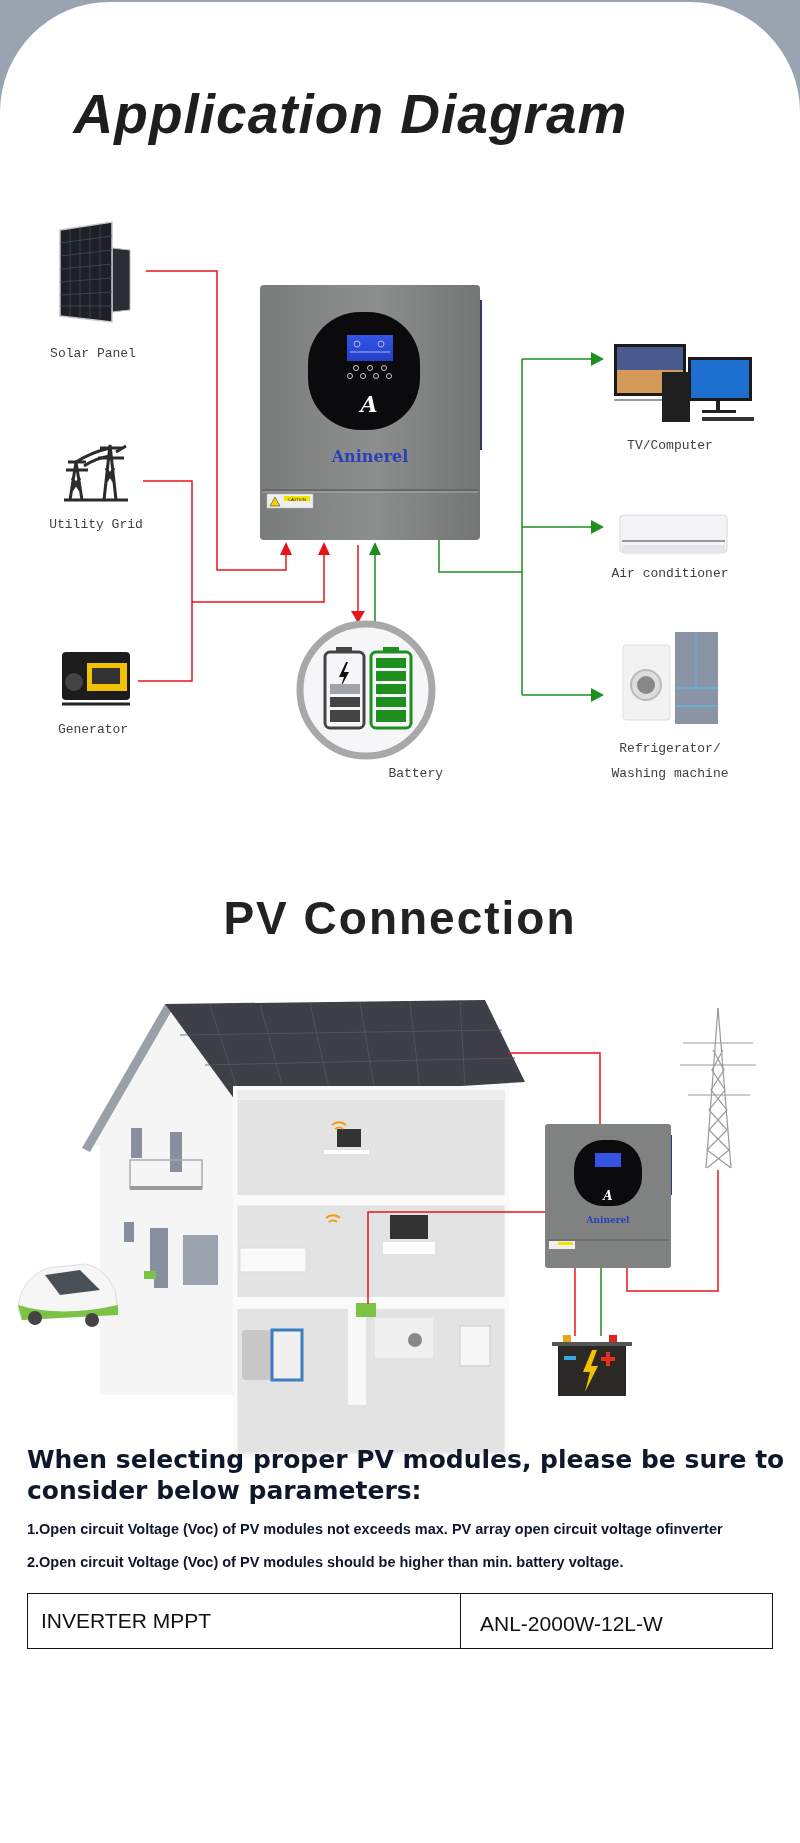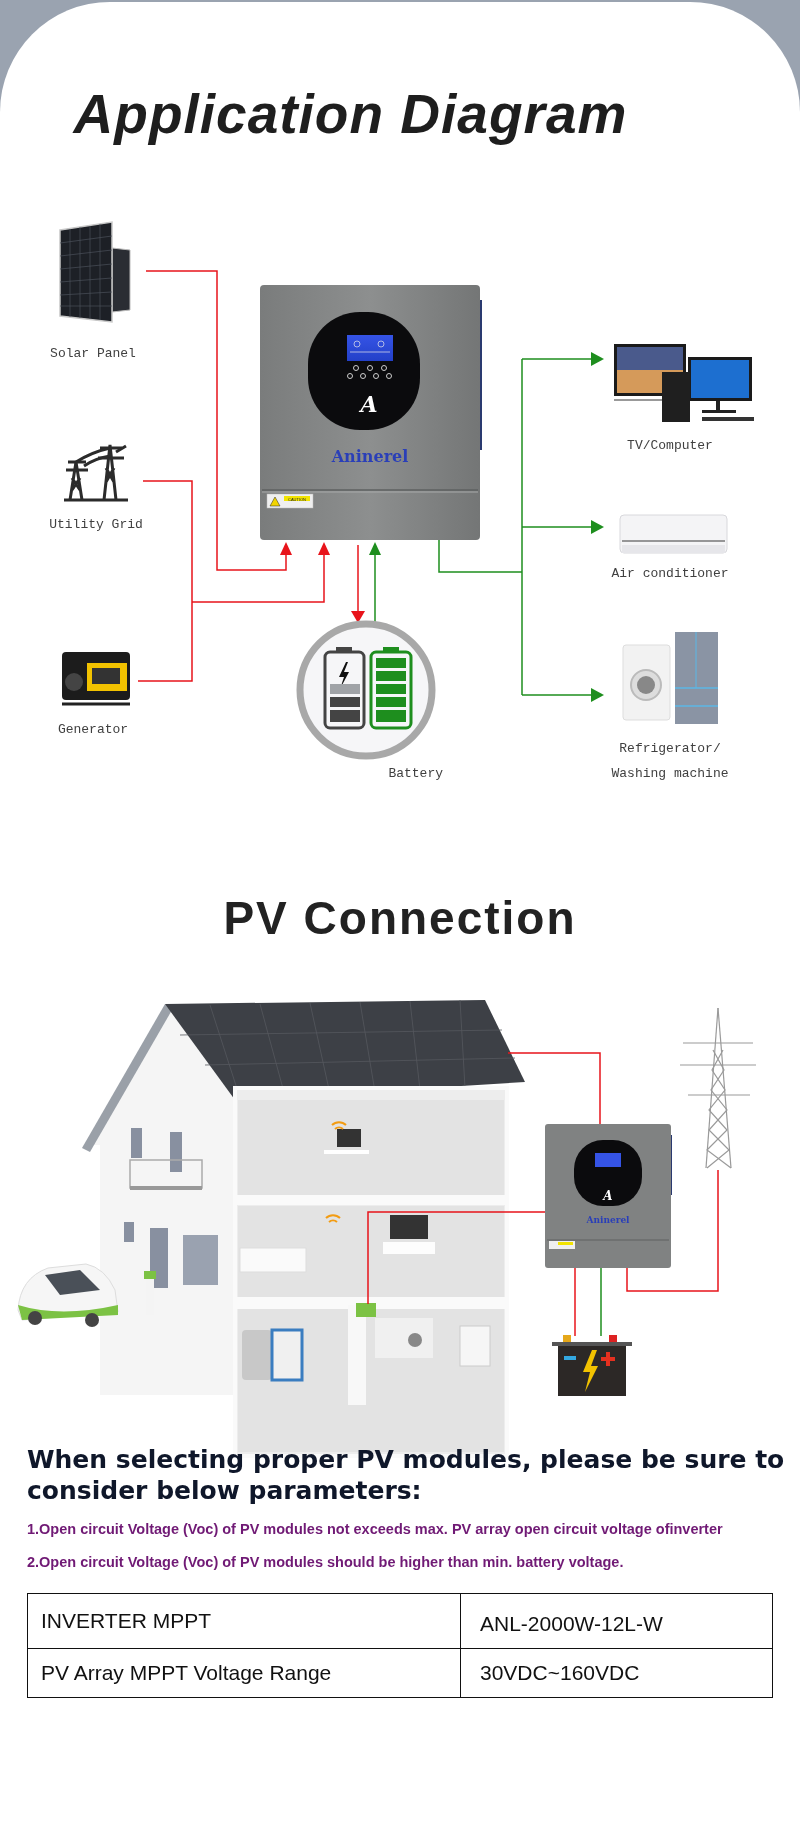--- a/index.html
+++ b/index.html
@@ -3,21 +3,21 @@
 <meta charset="utf-8">
 <style>
   html,body{margin:0;padding:0;}
   body{width:800px;height:1843px;position:relative;overflow:hidden;background:#9aa3b0;font-family:"Liberation Sans",sans-serif;}
   .card{position:absolute;left:0;top:2px;width:800px;height:1841px;background:#fff;border-radius:110px 110px 0 0;}
   .title1{position:absolute;left:0;width:701px;top:82px;text-align:center;font-family:"Liberation Sans",sans-serif;font-weight:bold;font-style:italic;font-size:55px;color:#1e1e1e;letter-spacing:1px;transform:scaleX(1.0);}
   .title2{position:absolute;left:0;width:800px;top:852px;text-align:center;font-family:"Liberation Sans",sans-serif;font-weight:bold;font-size:46px;color:#222;letter-spacing:2px;margin-top:39px;}
   .lbl{position:absolute;font-family:Liberation Mono, monospace;font-size:13px;color:#404040;text-align:center;width:160px;}
   svg{position:absolute;left:0;top:0;}
   .heading{position:absolute;left:27px;top:1444px;width:760px;font-family:"DejaVu Sans",sans-serif;font-weight:bold;font-size:25px;line-height:31px;color:#0f172a;}
-  .note{position:absolute;left:27px;font-family:"Liberation Sans",sans-serif;font-weight:bold;font-size:14.5px;color:#701a75;white-space:nowrap;}
+  .note{position:absolute;left:27px;font-family:"Liberation Sans",sans-serif;font-weight:bold;font-size:14.5px;color:#0f172a;white-space:nowrap;}
   table.spec{position:absolute;left:27px;top:1593px;width:746px;border-collapse:collapse;font-family:"Liberation Sans",sans-serif;font-size:21px;color:#111;}
   table.spec td{border:1.5px solid #111;height:48px;padding:0 0 0 13px;vertical-align:middle;}
   table.spec td.k{width:419px;}
   table.spec td.v{padding-left:19px;}
 </style>
 </head>
 <body>
 
 <div class="card"></div>
 
@@ -280,18 +280,14 @@
 <div class="heading">When selecting proper PV modules, please be sure to consider below parameters:</div>
 <div class="note" style="top:1521px;">1.Open circuit Voltage (Voc) of PV modules not exceeds max. PV array open circuit voltage ofinverter</div>
 <div class="note" style="top:1554px;">2.Open circuit Voltage (Voc) of PV modules should be higher than min. battery voltage.</div>
 
 <table class="spec">
   <tbody>
       <tr>
     <td class="k">INVERTER MPPT</td>
     <td class="v" style="padding-top:6px;">ANL-2000W-12L-W</td>
   </tr>
-  <tr>
-    <td class="k">PV Array MPPT Voltage Range</td>
-    <td class="v">30VDC~160VDC</td>
-  </tr>
 </tbody>
   </table>
 
 </body></html>

